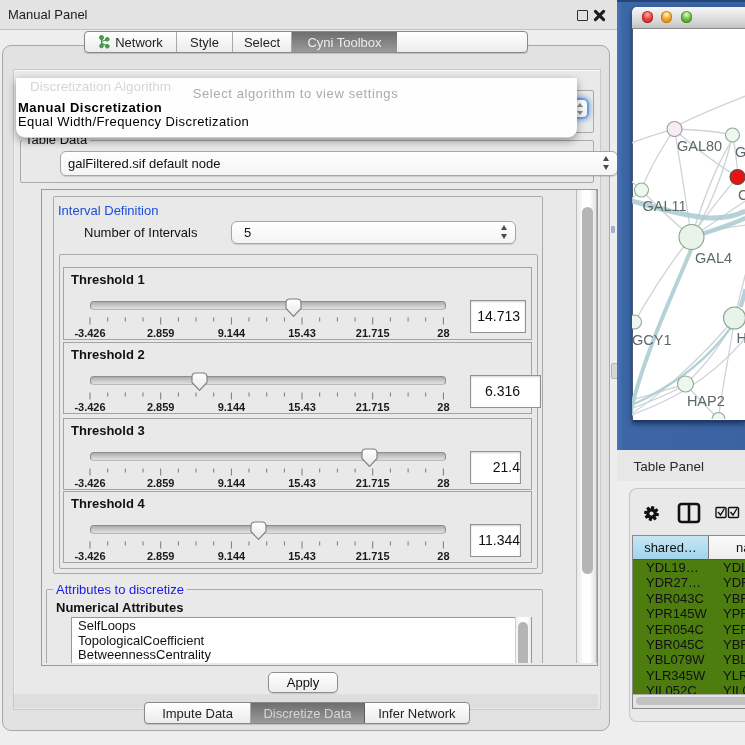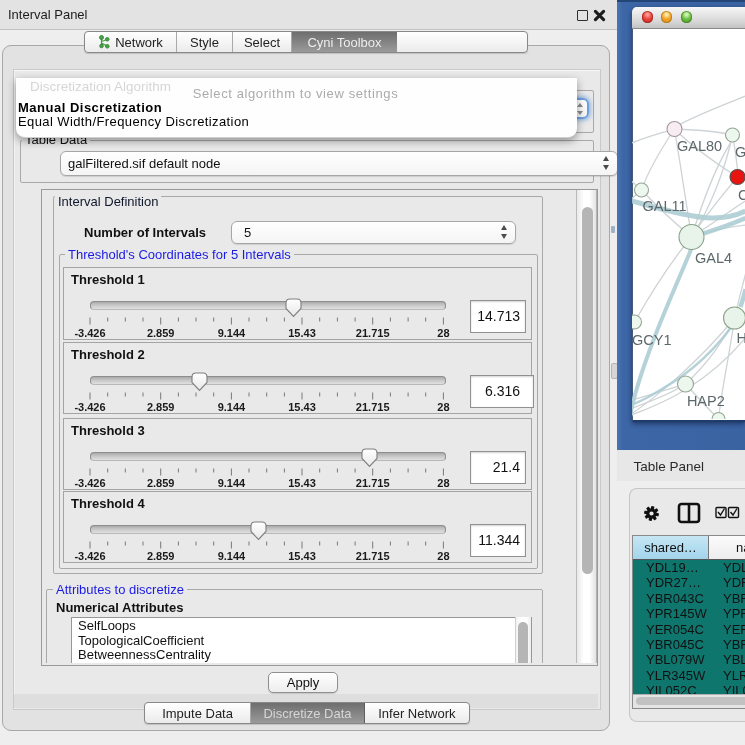--- a/index.html
+++ b/index.html
@@ -22,21 +22,21 @@
 .seg{position:absolute;height:20px;display:flex;border:1px solid #888;
   border-radius:4px;background:linear-gradient(#ffffff,#ebebeb);
   box-shadow:0 1px 1px rgba(0,0,0,0.15);overflow:hidden;}
 .seg div{font-size:13px;color:#222;display:flex;align-items:center;justify-content:center;
   border-right:1px solid #a9a9a9;box-sizing:border-box;}
 .seg div:last-child{border-right:none;}
 .seg .sel{background:linear-gradient(#6e6e6e,#9a9a9a);color:#ececec;border-right:1px solid #5e5e5e;}
 </style></head><body>
 
 <div class="abs" style="left:0;top:0;width:617px;height:29px;background:#e3e3e3;border-bottom:1px solid #c2c2c2;"></div>
-<div class="t" style="left:8px;top:7px;font-size:13px;color:#1c1c1c;">Interval Panel</div>
+<div class="t" style="left:8px;top:7px;font-size:13px;color:#1c1c1c;">Manual Panel</div>
 
 <div class="abs" style="left:577px;top:10px;width:9px;height:9px;border:1.6px solid #2e2e2e;border-radius:1px;"></div>
 <svg class="abs" style="left:593px;top:9px;" width="13" height="13" viewBox="0 0 13 13">
  <path d="M2.4 2.4 L10.6 10.6 M10.6 2.4 L2.4 10.6" stroke="#1c1c1c" stroke-width="3.1" stroke-linecap="round"></path>
 </svg>
 
 <div class="abs" style="left:2px;top:45px;width:606px;height:684px;background:#e2e2e2;border:1px solid #a8a8a8;border-radius:9px;"></div>
 
 <div class="abs" style="left:13px;top:69px;width:586px;height:639px;background:#e9e9e9;border:1px solid #c9c9c9;box-shadow:inset 0 1px 0 #f8f8f8, inset 1px 0 0 #f2f2f2;"></div>
 
@@ -75,29 +75,28 @@
   <div class="lbl" style="top:4px;left:7px;">galFiltered.sif default node</div>
   <div class="arr-u" style="right:8px;top:4px;position:absolute;"></div>
   <div class="arr-d" style="right:8px;top:13px;position:absolute;"></div>
 </div>
 
 <div class="abs" style="left:41px;top:189px;width:555px;height:475px;border:1px solid #9a9a9a;background:#e9e9e9;"></div>
 
 <div class="abs" style="left:42px;top:190px;width:537px;height:473px;overflow:hidden;">
 
 <div class="group" style="left:10.5px;top:6.400000000000006px;width:488.5px;height:375.6px;"></div>
-<div class="gtitle" style="left:13px;top:5px;color:#0f172a;">Interval Definition</div>
-<div class="t" style="left:42px;top:35px;font-size:13px;font-weight:bold;color:#111;">Number of Intervals</div>
+<div class="gtitle" style="left:13px;top:14px;color:#1d4ed8;">Interval Definition</div>
+<div class="t" style="left:42px;top:35px;font-size:13px;font-weight:normal;color:#111;">Number of Intervals</div>
 <div class="combo" style="left:189px;top:31px;width:283px;height:21px;">
   <div class="lbl" style="top:3px;left:12px;">5</div>
   <div class="arr-u" style="right:8px;top:3px;position:absolute;"></div>
   <div class="arr-d" style="right:8px;top:12px;position:absolute;"></div>
 </div>
 <div class="group" style="left:16.5px;top:64px;width:477.0px;height:313px;"></div>
-<div class="gtitle" style="left:23px;top:58px;color:#1a1ae6;">Threshold's Coordinates for 5 Intervals</div>
 
 <div class="tbox" style="left:21px;top:77px;width:467px;height:70.5px;"></div>
 <div class="t" style="left:29px;top:82px;font-size:13px;font-weight:bold;color:#111;">Threshold 1</div>
 <div class="abs" style="left:48px;top:111px;width:354px;height:7px;border-radius:4px;
   background:linear-gradient(#ababab,#cccccc 55%,#e0e0e0);border:1px solid #8d8d8d;border-bottom-color:#b9b9b9;"></div>
 <svg class="abs" style="left:43px;top:127px;" width="365" height="9" viewBox="0 0 365 9">
       <line x1="5.0" y1="0.5" x2="5.0" y2="7.5" stroke="#787878" stroke-width="1"></line>
       <line x1="22.7" y1="0.5" x2="22.7" y2="4.5" stroke="#787878" stroke-width="1"></line>
       <line x1="40.3" y1="0.5" x2="40.3" y2="4.5" stroke="#787878" stroke-width="1"></line>
       <line x1="58.0" y1="0.5" x2="58.0" y2="4.5" stroke="#787878" stroke-width="1"></line>
@@ -173,21 +172,21 @@
 <svg class="abs" style="left:149.0px;top:182.0px;" width="17" height="20" viewBox="0 0 17 20">
 <defs>
         <linearGradient id="th1" x1="0" y1="0" x2="0" y2="1">
 <stop offset="0" stop-color="#ffffff"></stop>
           <stop offset="0.55" stop-color="#f2f2f2"></stop>
           <stop offset="1" stop-color="#e8e8e8"></stop>
         </linearGradient>
       </defs>
 <path d="M1 5 Q1 1 5 1 L12 1 Q16 1 16 5 L16 10.5 L8.5 18.5 L1 10.5 Z" fill="url(#th1)" stroke="#7e7e7e" stroke-width="1.1"></path>
 </svg>
-<div class="vfield" style="left:428px;top:184.5px;width:49px;height:31px;line-height:31px;padding-right:13px;">6.316</div>
+<div class="vfield" style="left:428px;top:184.5px;width:49px;height:31px;line-height:31px;padding-right:20px;">6.316</div>
 
 <div class="tbox" style="left:21px;top:227.5px;width:467px;height:70.5px;"></div>
 <div class="t" style="left:29px;top:232.5px;font-size:13px;font-weight:bold;color:#111;">Threshold 3</div>
 <div class="abs" style="left:48px;top:261.5px;width:354px;height:7px;border-radius:4px;
   background:linear-gradient(#ababab,#cccccc 55%,#e0e0e0);border:1px solid #8d8d8d;border-bottom-color:#b9b9b9;"></div>
 <svg class="abs" style="left:43px;top:277.5px;" width="365" height="9" viewBox="0 0 365 9">
       <line x1="5.0" y1="0.5" x2="5.0" y2="7.5" stroke="#787878" stroke-width="1"></line>
       <line x1="22.7" y1="0.5" x2="22.7" y2="4.5" stroke="#787878" stroke-width="1"></line>
       <line x1="40.3" y1="0.5" x2="40.3" y2="4.5" stroke="#787878" stroke-width="1"></line>
       <line x1="58.0" y1="0.5" x2="58.0" y2="4.5" stroke="#787878" stroke-width="1"></line>
@@ -218,21 +217,21 @@
 <svg class="abs" style="left:318.5px;top:258.0px;" width="17" height="20" viewBox="0 0 17 20">
 <defs>
         <linearGradient id="th2" x1="0" y1="0" x2="0" y2="1">
 <stop offset="0" stop-color="#ffffff"></stop>
           <stop offset="0.55" stop-color="#f2f2f2"></stop>
           <stop offset="1" stop-color="#e8e8e8"></stop>
         </linearGradient>
       </defs>
 <path d="M1 5 Q1 1 5 1 L12 1 Q16 1 16 5 L16 10.5 L8.5 18.5 L1 10.5 Z" fill="url(#th2)" stroke="#7e7e7e" stroke-width="1.1"></path>
 </svg>
-<div class="vfield" style="left:428px;top:260.5px;width:49px;height:31px;line-height:31px;padding-right:5px;">21.4</div>
+<div class="vfield" style="left:428px;top:260.5px;width:49px;height:31px;line-height:31px;">21.4</div>
 
 <div class="tbox" style="left:21px;top:300.5px;width:467px;height:70.5px;"></div>
 <div class="t" style="left:29px;top:305.5px;font-size:13px;font-weight:bold;color:#111;">Threshold 4</div>
 <div class="abs" style="left:48px;top:334.5px;width:354px;height:7px;border-radius:4px;
   background:linear-gradient(#ababab,#cccccc 55%,#e0e0e0);border:1px solid #8d8d8d;border-bottom-color:#b9b9b9;"></div>
 <svg class="abs" style="left:43px;top:350.5px;" width="365" height="9" viewBox="0 0 365 9">
       <line x1="5.0" y1="0.5" x2="5.0" y2="7.5" stroke="#787878" stroke-width="1"></line>
       <line x1="22.7" y1="0.5" x2="22.7" y2="4.5" stroke="#787878" stroke-width="1"></line>
       <line x1="40.3" y1="0.5" x2="40.3" y2="4.5" stroke="#787878" stroke-width="1"></line>
       <line x1="58.0" y1="0.5" x2="58.0" y2="4.5" stroke="#787878" stroke-width="1"></line>
@@ -263,21 +262,21 @@
 <svg class="abs" style="left:207.5px;top:331.0px;" width="17" height="20" viewBox="0 0 17 20">
 <defs>
         <linearGradient id="th3" x1="0" y1="0" x2="0" y2="1">
 <stop offset="0" stop-color="#ffffff"></stop>
           <stop offset="0.55" stop-color="#f2f2f2"></stop>
           <stop offset="1" stop-color="#e8e8e8"></stop>
         </linearGradient>
       </defs>
 <path d="M1 5 Q1 1 5 1 L12 1 Q16 1 16 5 L16 10.5 L8.5 18.5 L1 10.5 Z" fill="url(#th3)" stroke="#7e7e7e" stroke-width="1.1"></path>
 </svg>
-<div class="vfield" style="left:428px;top:333.5px;width:49px;height:31px;line-height:31px;padding-right:5px;">11.344</div>
+<div class="vfield" style="left:428px;top:333.5px;width:49px;height:31px;line-height:31px;">11.344</div>
 
 <div class="group" style="left:4px;top:399px;width:495px;height:120px;"></div>
 <div class="gtitle" style="left:11px;top:392.5px;color:#1a1ae6;">Attributes to discretize</div>
 <div class="t" style="left:14px;top:410px;font-size:13px;font-weight:bold;color:#111;">Numerical Attributes</div>
 <div class="abs" style="left:29px;top:427px;width:459px;height:80px;background:#ffffff;border:1px solid #979797;"></div>
 <div class="t" style="left:36px;top:428px;font-size:13px;color:#111;">SelfLoops</div>
 <div class="t" style="left:36px;top:442.5px;font-size:13px;color:#111;">TopologicalCoefficient</div>
 <div class="t" style="left:36px;top:457px;font-size:13px;color:#111;">BetweennessCentrality</div>
 <div class="abs" style="left:473px;top:427px;width:15px;height:80px;background:linear-gradient(90deg,#f2f2f2,#ffffff 40%,#ffffff 70%,#ececec);border-left:1px solid #cfcfcf;"></div>
 <div class="abs" style="left:475.5px;top:432px;width:10px;height:70px;background:#b5b5b5;border-radius:5px;"></div>
@@ -377,21 +376,21 @@
  <rect x="2" y="2" width="20" height="18" rx="2.5" fill="none" stroke="#111" stroke-width="2.6"></rect>
  <line x1="12" y1="2" x2="12" y2="20" stroke="#111" stroke-width="2.6"></line>
 </svg>
 <svg class="abs" style="left:715px;top:506px;" width="26" height="13" viewBox="0 0 26 13">
  <rect x="1" y="1.5" width="10" height="10" rx="1" fill="none" stroke="#111" stroke-width="1.4"></rect>
  <path d="M3 6 L5.5 9 L9.5 2.5" fill="none" stroke="#111" stroke-width="1.4"></path>
  <rect x="13.5" y="1.5" width="10" height="10" rx="1" fill="none" stroke="#111" stroke-width="1.4"></rect>
  <path d="M15.5 6 L18 9 L22 2.5" fill="none" stroke="#111" stroke-width="1.4"></path>
 </svg>
 
-<div class="abs" style="left:632px;top:535px;width:113px;height:172px;background:#0f766e;border:1px solid #8a8a8a;border-right:none;overflow:hidden;">
+<div class="abs" style="left:632px;top:535px;width:113px;height:172px;background:#4d7c0f;border:1px solid #8a8a8a;border-right:none;overflow:hidden;">
  <div class="abs" style="left:0;top:0;width:75px;height:23px;background:linear-gradient(#c6e6f4,#a2d4ec);border-right:1px solid #777;border-bottom:1px solid #555;text-align:center;font-size:13px;color:#111;line-height:23px;">shared…</div>
  <div class="abs" style="left:76px;top:0;width:37px;height:23px;background:linear-gradient(#fbfbfb,#ededed);border-bottom:1px solid #555;font-size:13px;color:#111;line-height:23px;padding-left:27px;">name</div>
 <div class="t" style="left:13px;top:24.0px;font-size:13px;color:#111;">YDL19…</div>
     <div class="t" style="left:90px;top:24.0px;font-size:13px;color:#111;">YDL194W</div>
     <div class="t" style="left:13px;top:39.4px;font-size:13px;color:#111;">YDR27…</div>
     <div class="t" style="left:90px;top:39.4px;font-size:13px;color:#111;">YDR277C</div>
     <div class="t" style="left:13px;top:54.8px;font-size:13px;color:#111;">YBR043C</div>
     <div class="t" style="left:90px;top:54.8px;font-size:13px;color:#111;">YBR043C</div>
     <div class="t" style="left:13px;top:70.2px;font-size:13px;color:#111;">YPR145W</div>
     <div class="t" style="left:90px;top:70.2px;font-size:13px;color:#111;">YPR145W</div>

